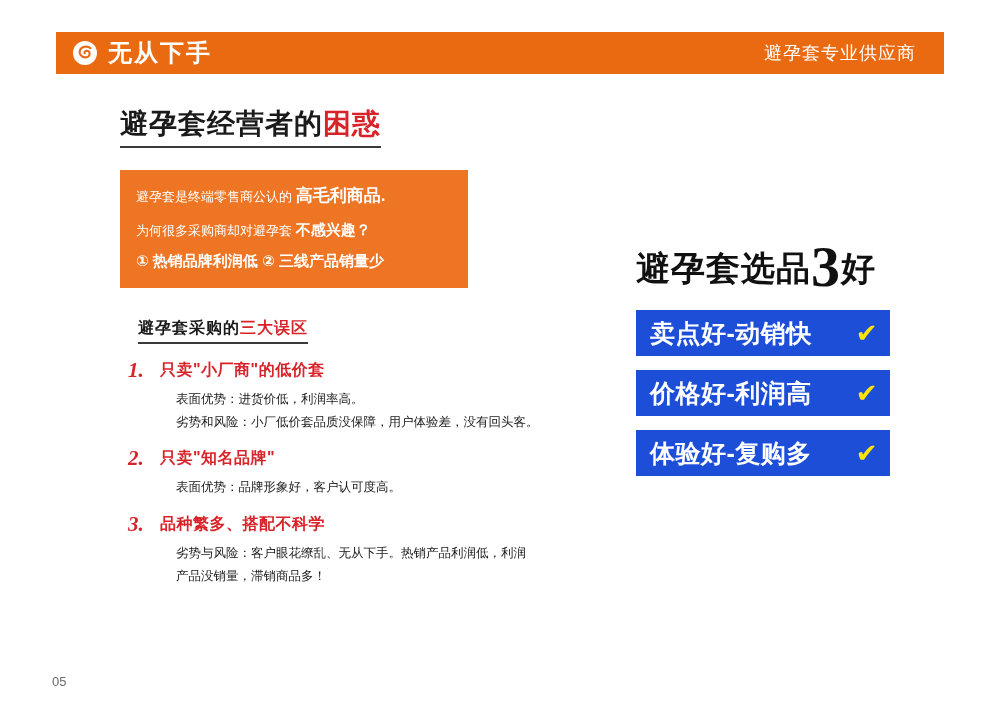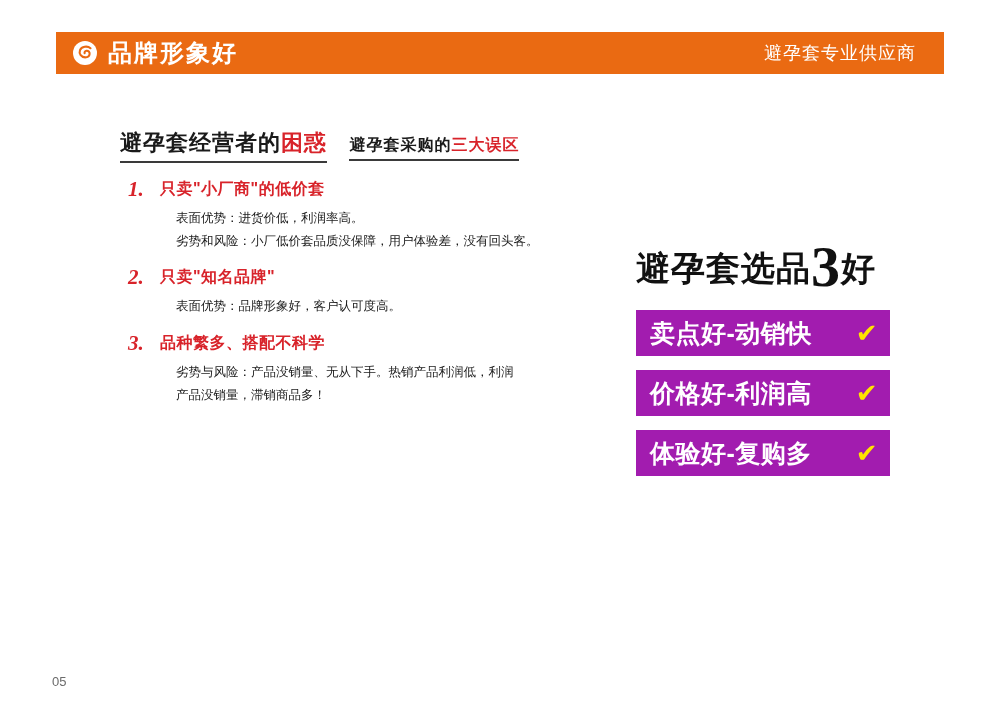--- a/index.html
+++ b/index.html
@@ -52,21 +52,21 @@
     letter-spacing: 1px;
   }
   
   .left-col {
     position: absolute;
     left: 120px;
     top: 105px;
     width: 480px;
   }
   .title-1 {
-    font-size: 22px;
+    font-size: 28px;
     color: #1a1a1a;
     font-weight: bold;
     letter-spacing: 1px;
     display: inline-block;
     border-bottom: 2px solid #3a3a3a;
     padding-bottom: 3px;
   }
   .title-1 .hl {
     color: #d8232a;
   }
@@ -155,21 +155,21 @@
     font-size: 58px;
     font-family: "Liberation Serif", serif;
     font-weight: bold;
     line-height: 1;
     vertical-align: -6px;
   }
   .bar {
     margin-top: 14px;
     width: 254px;
     height: 46px;
-    background: #a21caf;
+    background: #1d4ed8;
     color: #ffffff;
     font-size: 25px;
     font-weight: bold;
     display: flex;
     align-items: center;
     padding-left: 14px;
     box-sizing: border-box;
     letter-spacing: 0.5px;
   }
   .bar .check {
@@ -194,30 +194,41 @@
 
 <div class="page">
 
   <div class="header">
     <span class="logo-mark">
       <svg width="26" height="26" viewBox="0 0 26 26" aria-hidden="true">
         <circle cx="13" cy="13" r="12" fill="#ffffff"></circle>
         <path d="M18.5 8.2 C15.5 5.6 9.5 6.4 8 10.2 C6.6 13.8 9.4 17.4 13.2 17.4 C15.6 17.4 17.4 16 17.6 14 C17.8 12 16.3 10.6 14.5 10.8 C13.1 11 12.3 12.2 12.6 13.3" fill="none" stroke="#ea6a12" stroke-width="2.1" stroke-linecap="round"></path>
       </svg>
     </span>
-    <span class="logo-text">品牌形象好</span>
+    <span class="logo-text">无从下手</span>
     <span class="header-tagline">避孕套专业供应商</span>
   </div>
 
   <div class="left-col">
 
     <div class="title-1">
       <span>避孕套经营者的</span><span class="hl">困惑</span>
     </div>
 
+    <div class="orange-box">
+      <div class="line">
+        <span>避孕套是终端零售商公认的</span>
+        <span class="big">高毛利商品.</span>
+      </div>
+      <div class="line">
+        <span>为何很多采购商却对避孕套</span>
+        <span class="mid">不感兴趣？</span>
+      </div>
+      <div class="line mid">① 热销品牌利润低 ② 三线产品销量少</div>
+    </div>
 
     <div class="title-2">
       <span>避孕套采购的</span><span class="hl">三大误区</span>
     </div>
 
     <div class="item">
       <span class="num">1.</span>
       <div class="head">只卖"小厂商"的低价套</div>
       <div class="sub">
         <p>表面优势：进货价低，利润率高。</p>
@@ -230,21 +241,21 @@
       <div class="head">只卖"知名品牌"</div>
       <div class="sub">
         <p>表面优势：品牌形象好，客户认可度高。</p>
       </div>
     </div>
 
     <div class="item">
       <span class="num">3.</span>
       <div class="head">品种繁多、搭配不科学</div>
       <div class="sub">
-        <p>劣势与风险：产品没销量、无从下手。热销产品利润低，利润</p>
+        <p>劣势与风险：客户眼花缭乱、无从下手。热销产品利润低，利润</p>
         <p class="cont">产品没销量，滞销商品多！</p>
       </div>
     </div>
 
   </div>
 
   <div class="right-col">
     <div class="right-title">
       <span>避孕套选品</span><span class="three">3</span><span>好</span>
     </div>

